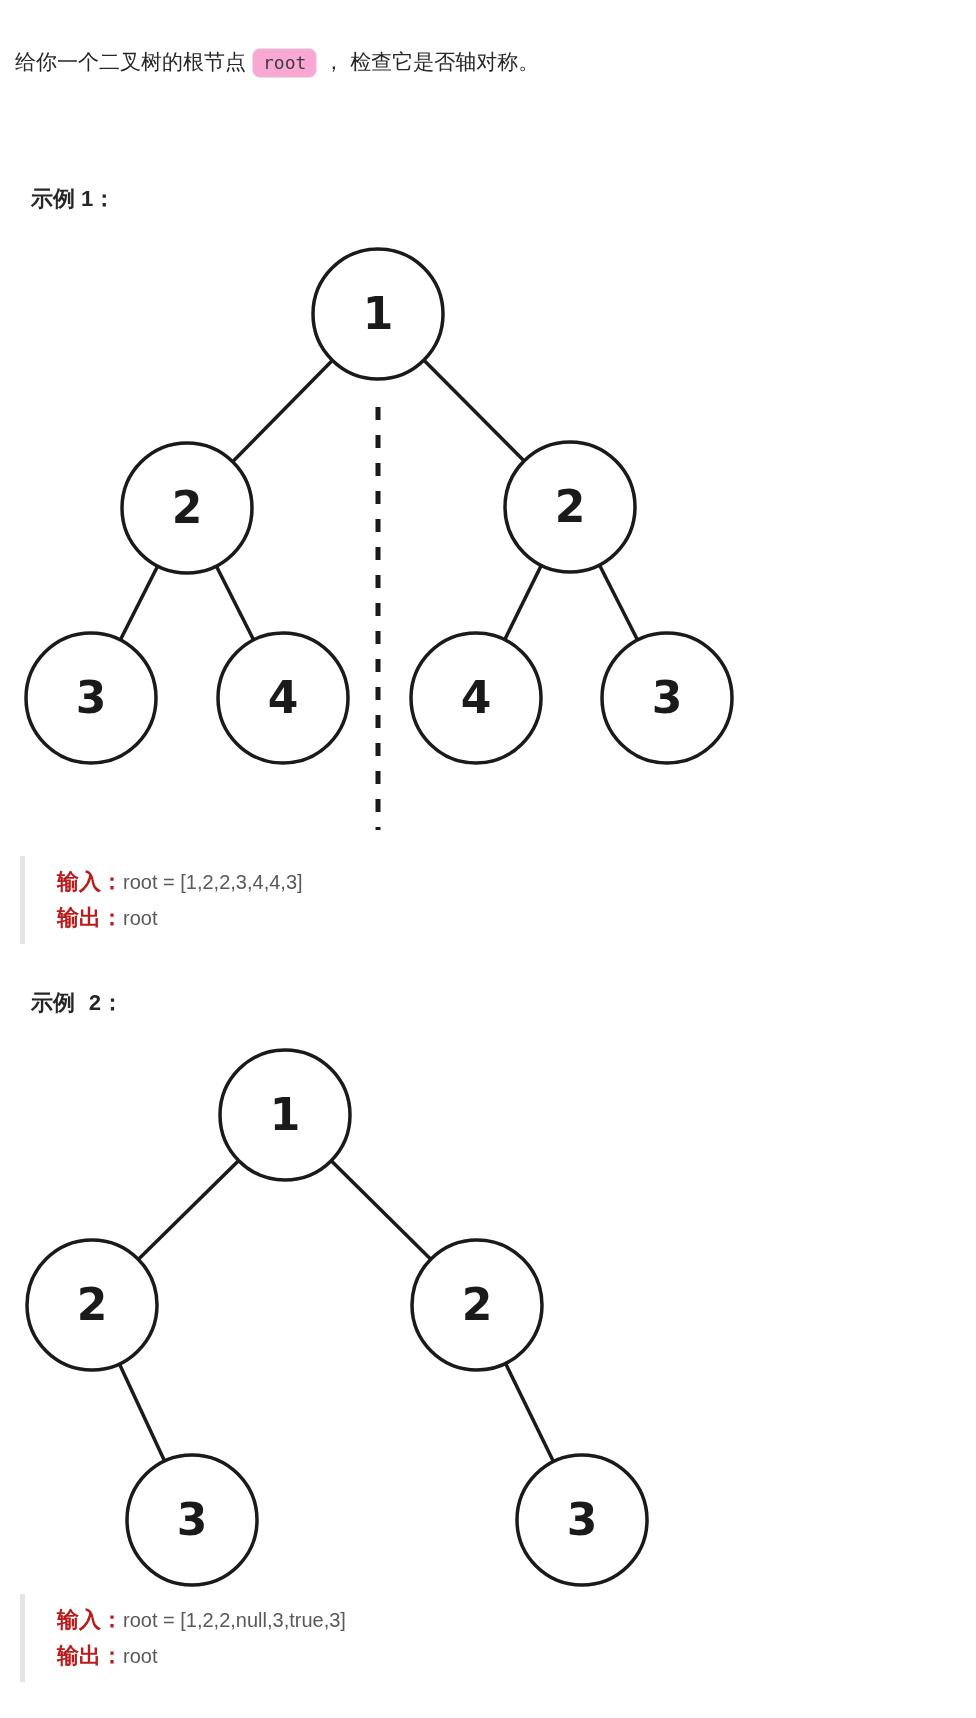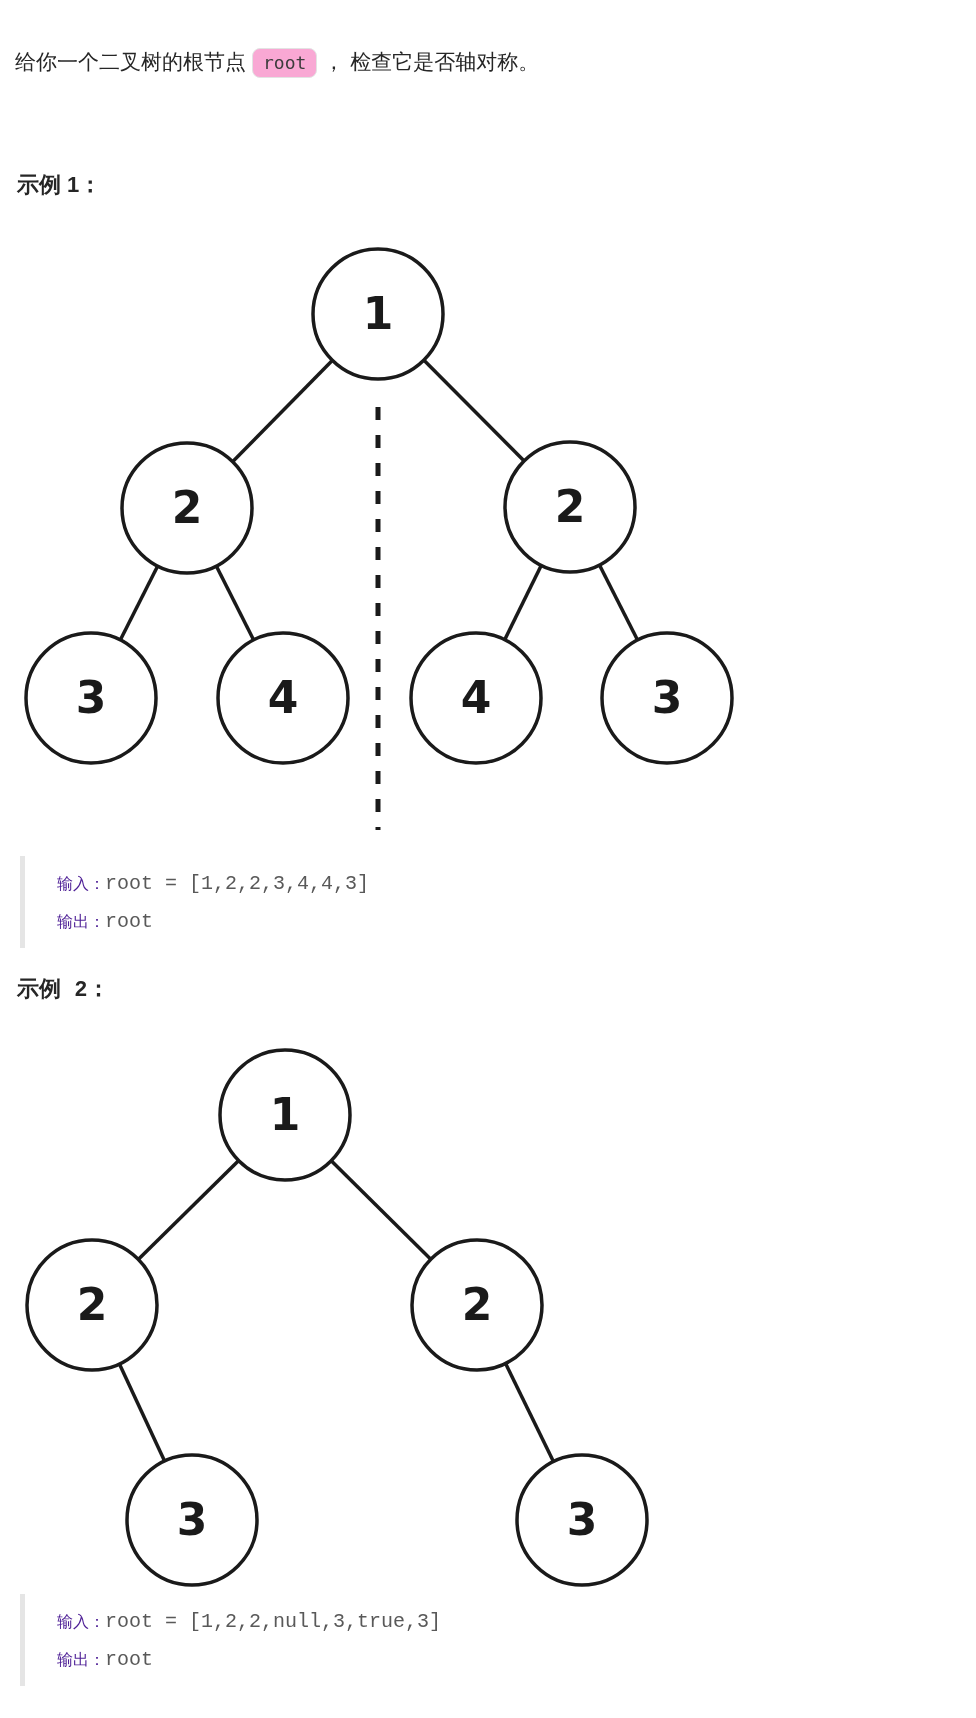--- a/index.html
+++ b/index.html
@@ -13,43 +13,43 @@
     font-size:21px;line-height:38px;color:#262626;
   }
   .code-tag{
     display:inline-block;
     font-family:"DejaVu Sans Mono","Liberation Mono",monospace;
     font-size:18px;line-height:24px;color:#3c3c3c;
     background:#f9a8d4;border:1.5px solid #e3e3e3;border-radius:8px;
     padding:2px 10px;margin:0 6px;vertical-align:baseline;
   }
   .example-heading{
-    position:absolute;left:15px;margin:2px;
+    position:absolute;left:15px;margin:16px;
     font-size:22px;font-weight:bold;color:#262626;
   }
   #example1-heading{top:168px;}
   #example2-heading{top:972px;font-family:Liberation Mono, monospace;}
   .tree-svg{position:absolute;display:block;}
   #tree1{left:20px;top:225px;}
   #tree2{left:20px;top:1042px;}
   .io-block{
     position:absolute;left:20px;width:800px;
     border-left:5px solid #e5e5e5;
     padding:8px 0 8px 32px;margin:0;
     font-size:20px;line-height:36px;
     white-space:pre-wrap;
   }
   #io1{top:856px;}
   #io2{top:1594px;}
   .io-label{
     font-family:"Liberation Sans","DejaVu Sans",sans-serif;
-    font-weight:normal;color:#4c1d95;font-size:16px;
+    font-weight:bold;color:#b91c1c;font-size:22px;
   }
   .io-value{
-    font-family:Liberation Mono, monospace;
+    font-family:Liberation Sans, sans-serif;
     color:#595959;font-size:20px;
   }
   svg text.node-label{
     font-family:"DejaVu Sans","Liberation Sans",sans-serif;
     font-weight:bold;
   }
 </style>
 </head>
 <body>
 

